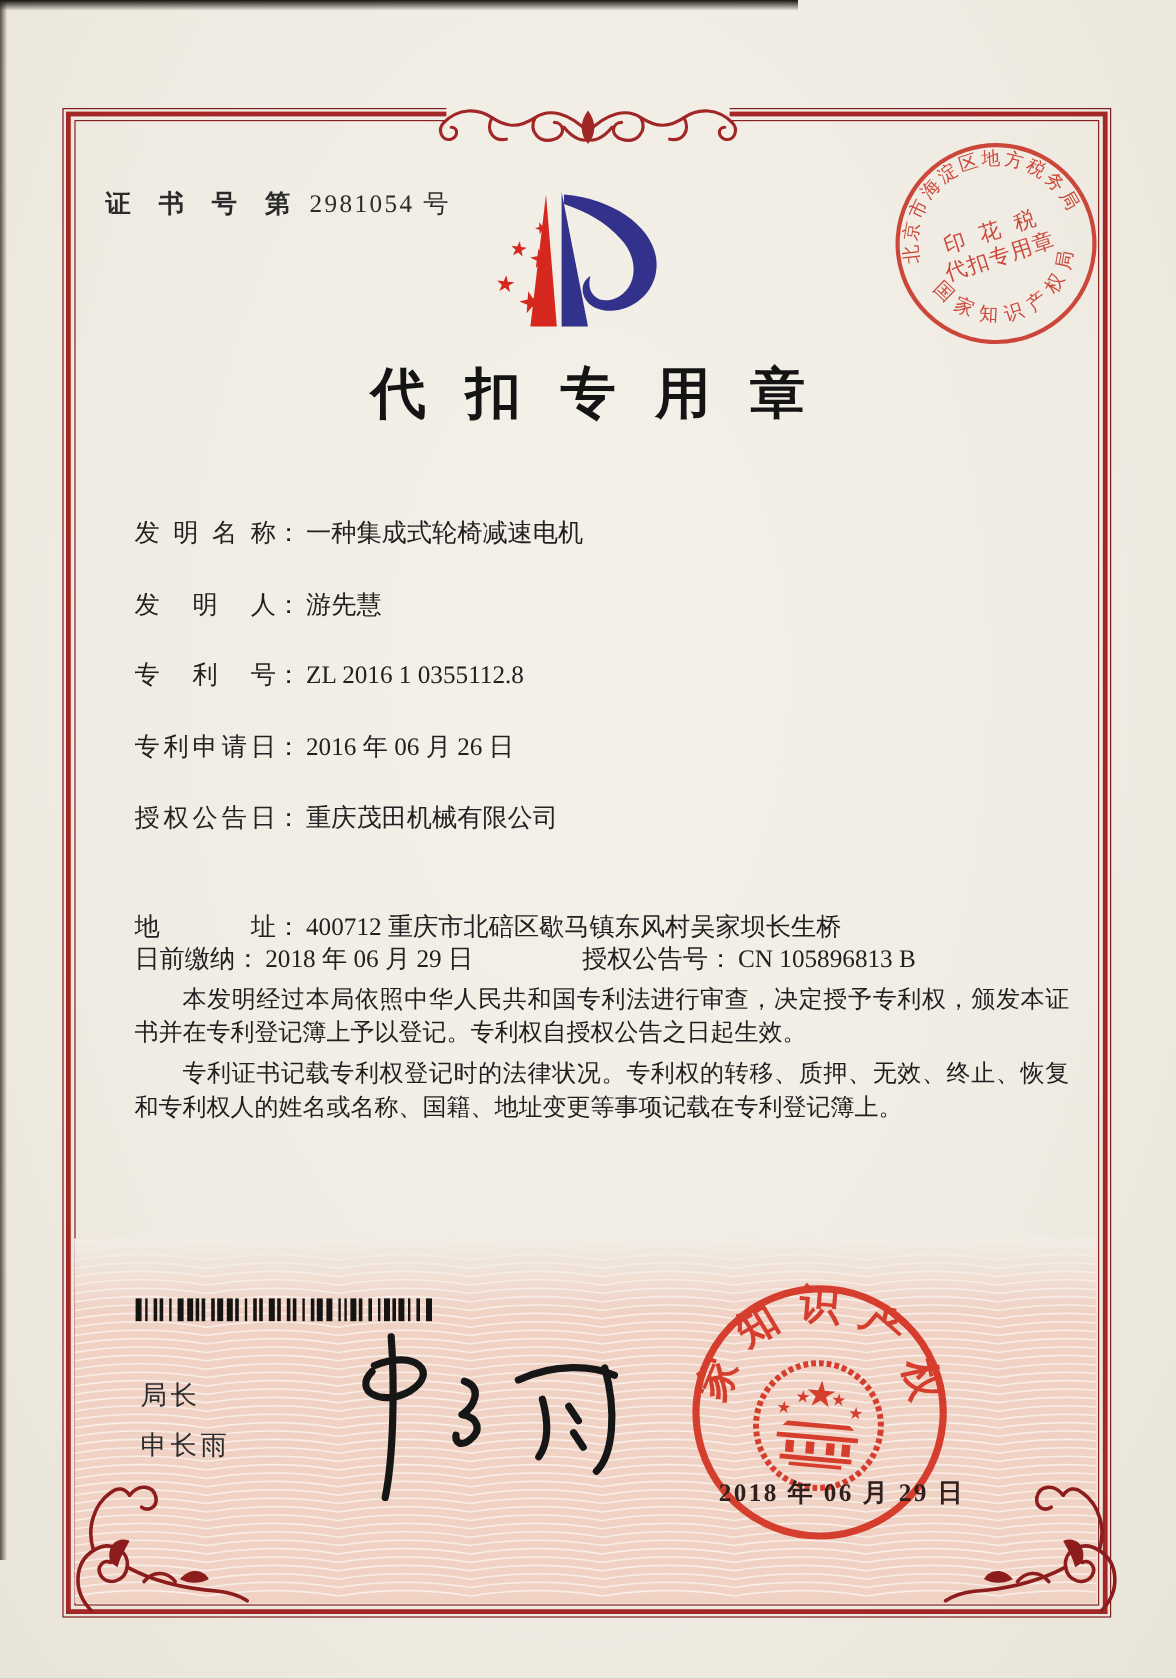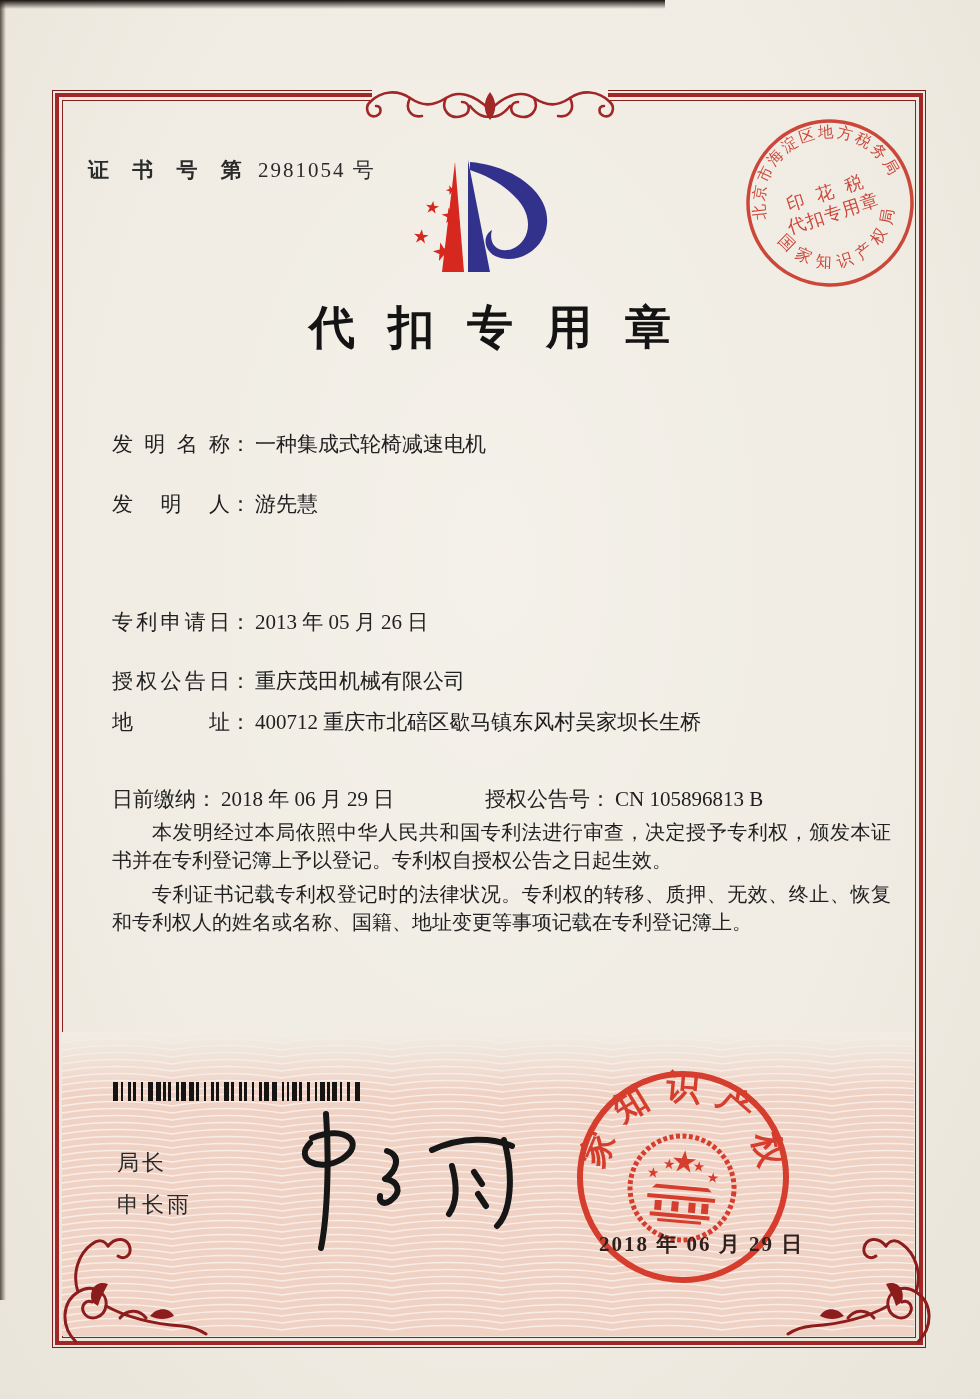--- a/index.html
+++ b/index.html
@@ -24,21 +24,21 @@
   .cert-no .sp{letter-spacing:9px;font-weight:bold;}
   
   .title-row{left:0;top:297px;width:980px;text-align:center;font-size:46px;font-weight:bold;color:#141414;letter-spacing:33px;text-indent:33px;}
   
   .field{left:112px;height:30px;font-size:21px;color:#212121;white-space:nowrap;}
   .field .lbl{display:inline-block;width:118px;text-align:justify;text-align-last:justify;vertical-align:bottom;}
   .field .colon{margin:0 4px 0 0;}
   .grant-right{position:absolute;left:373px;top:0;white-space:nowrap;}
   
   .paras{left:112px;top:820px;width:779px;font-size:20px;line-height:27.5px;color:#1f1f1f;text-align:justify;}
-  .paras p{margin:0 0 7px 0;text-indent:2em;font-family:Liberation Mono, monospace;}
+  .paras p{margin:0 0 7px 0;text-indent:2em;}
   
   .guilloche{left:62px;top:1032px;width:852px;height:304px;}
   .guilloche svg{position:absolute;inset:0;}
   .pink-fade{position:absolute;left:0;top:0;width:100%;height:62px;background:linear-gradient(#f1ede5,rgba(241,237,229,0));}
   
   .barcode{left:113px;top:1082px;width:250px;height:19px;display:flex;align-items:stretch;}
   .barcode .b{background:#161412;}
   
   .director-title{left:117px;top:1148px;font-size:22px;color:#2a2a2a;letter-spacing:3px;}
   .director-name{left:117px;top:1190px;font-size:22px;color:#2a2a2a;letter-spacing:3px;}
@@ -176,27 +176,30 @@
   </svg>
 
   <div class="abs title-row">代扣专用章</div>
 
   <div class="abs field" style="top:430px">
     <span class="lbl">发明名称</span><span class="colon">：</span><span>一种集成式轮椅减速电机</span>
   </div>
   <div class="abs field" style="top:490px">
     <span class="lbl">发明人</span><span class="colon">：</span><span>游先慧</span>
   </div>
+  <div class="abs field" style="top:548px">
+    <span class="lbl">专利号</span><span class="colon">：</span><span>ZL 2016 1 0355112.8</span>
+  </div>
   <div class="abs field" style="top:608px">
-    <span class="lbl">专利申请日</span><span class="colon">：</span><span>2013 年 05 月 26 日</span>
+    <span class="lbl">专利申请日</span><span class="colon">：</span><span>2016 年 06 月 26 日</span>
   </div>
   <div class="abs field" style="top:667px">
     <span class="lbl">授权公告日</span><span class="colon">：</span><span>重庆茂田机械有限公司</span>
   </div>
-  <div class="abs field" style="top:708px">
+  <div class="abs field" style="top:758px">
     <span class="lbl">地址</span><span class="colon">：</span><span>400712 重庆市北碚区歇马镇东风村吴家坝长生桥</span>
   </div>
   <div class="abs field" style="top:785px;width:790px">
     <span>日前缴纳</span><span class="colon">：</span><span>2018 年 06 月 29 日</span>
     <span class="grant-right">
       <span>授权公告号</span><span class="colon">：</span><span>CN 105896813 B</span>
     </span>
   </div>
 
   <div class="abs paras">

